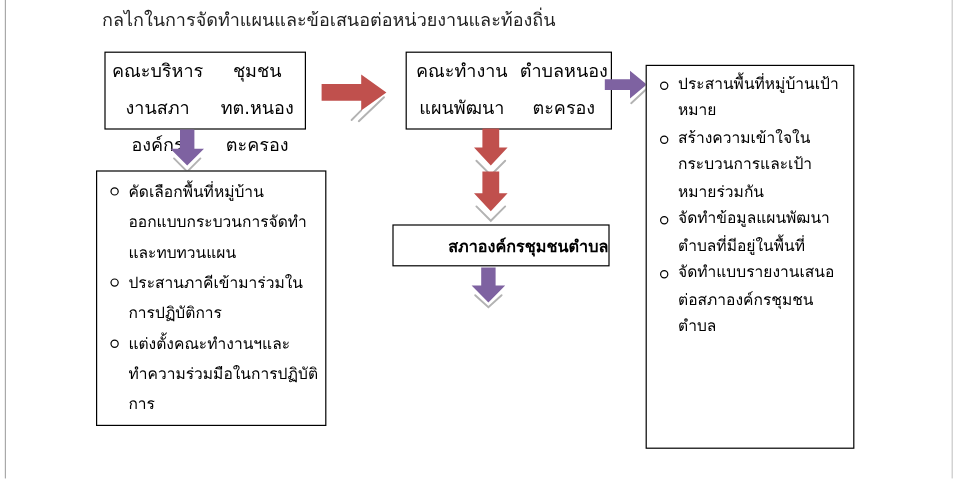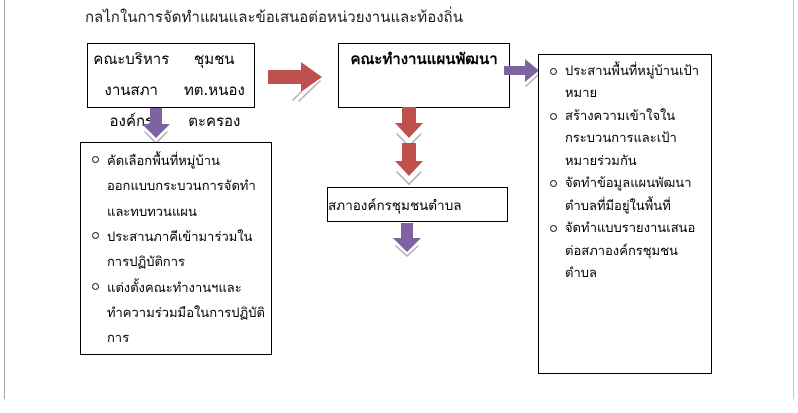--- a/index.html
+++ b/index.html
@@ -23,22 +23,22 @@
   .list-box ul{margin:0;list-style:none;padding:5px 5px 0 9px;}
   .list-box li{position:relative;padding-left:17px;font-size:13px;}
   .list-box li::before{
     content:"";position:absolute;left:2px;top:0.62em;width:5px;height:5px;
     border:1.2px solid #000;border-radius:50%;background:transparent;
   }
   #box-left-tasks li{line-height:1.95;}
   #box-right-tasks li{line-height:1.73;text-align:justify;}
   #box-bottom-tasks li{line-height:1.86;}
   .council-box{
-    display:flex;align-items:center;justify-content:flex-start;
-    font-size:13.5px;text-align:center;
+    display:flex;align-items:center;justify-content:flex-end;
+    font-size:13.5px;text-align:center;font-weight:bold;
   }
   .arrow{position:absolute;}
   .arrow svg{display:block;overflow:visible;}
   .arrow-red{color:var(--arrow-red,#c0504d);}
   .arrow-purple{color:var(--arrow-purple,#8064a2);}
   .shadow-line{stroke:#b3b3b3;stroke-width:1.6;fill:none;stroke-linecap:round;}
 </style>
 </head>
 <body>
 
@@ -54,22 +54,23 @@
   </div>
 
   <div class="arrow arrow-red" style="left:268px;top:61px;">
     <svg width="58" height="42" viewBox="0 0 58 42">
       <path class="shadow-line" d="M31,40 L52,20"></path>
       <path class="shadow-line" d="M25,39 L33,31"></path>
       <polygon points="0,9 33,9 33,1 54,16 33,31 33,23 0,23" fill="currentColor"></polygon>
     </svg>
   </div>
 
-  <div class="box header-box" style="left:338px;top:43px;width:172px;height:65px;font-weight:bold;">
+  <div class="box header-box" style="left:338px;top:43px;width:172px;height:65px;">
     <div>คณะทำงานแผนพัฒนา</div>
+    <div>ตำบลหนองตะครอง</div>
   </div>
 
   <div class="arrow arrow-purple" style="left:504px;top:58px;">
     <svg width="38" height="30" viewBox="0 0 38 30">
       <path class="shadow-line" d="M22,28 L35,16"></path>
       <polygon points="0,8 21,8 21,1 35,12.5 21,24 21,17 0,17" fill="currentColor"></polygon>
     </svg>
   </div>
 
   <div class="arrow arrow-purple" style="left:141px;top:108px;">

